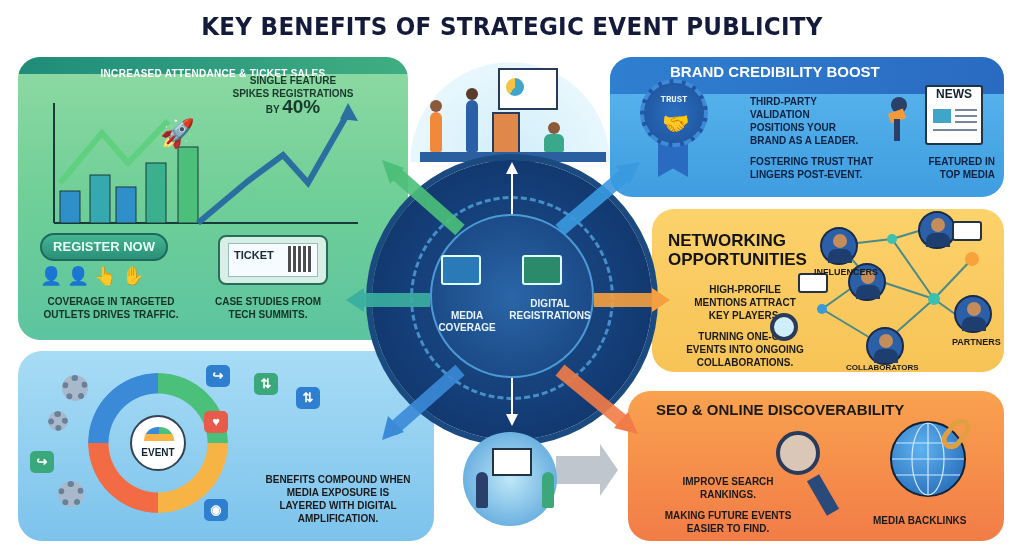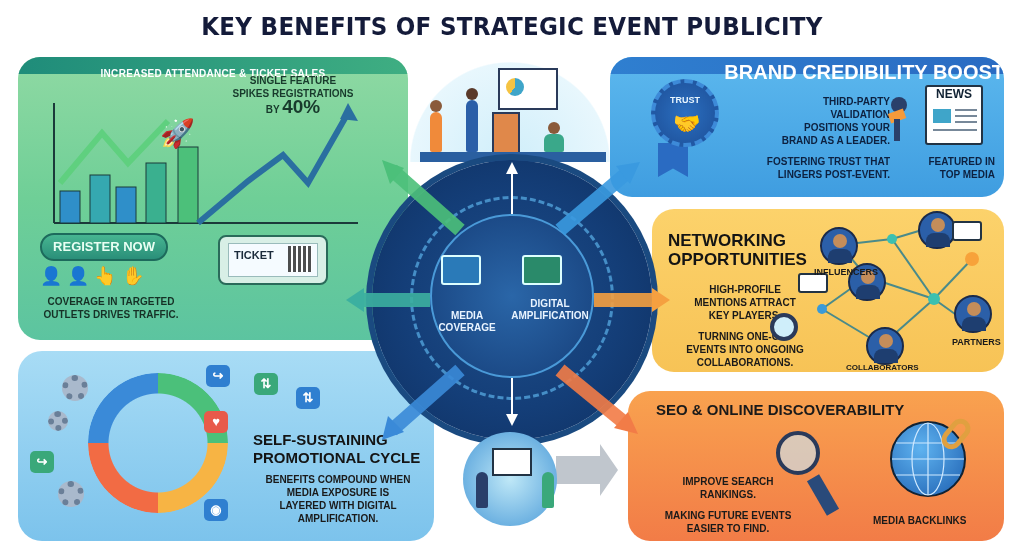--- a/index.html
+++ b/index.html
@@ -15,26 +15,26 @@
 .att-callout b{font-size:19px}
 .att-btn{position:absolute;left:22px;top:176px;width:128px;height:28px;border-radius:14px;background:linear-gradient(180deg,#47b591,#2a8f79);border:2px solid #1d6a5c;color:#e8fff3;font-size:13px;text-align:center;line-height:24px}
 .ticket{position:absolute;left:200px;top:178px;width:110px;height:50px;background:#d8efe6;border:2px solid #2a6a5a;border-radius:8px}
 .ticket .inner{position:absolute;left:8px;top:6px;width:90px;height:34px;background:#f5fbff;border:1px solid #9bb;}
 .ticket .lbl{position:absolute;left:14px;top:12px;font-size:11px;color:#1a2a3a}
 .qr{position:absolute;left:68px;top:9px;width:24px;height:26px;background:repeating-linear-gradient(90deg,#222 0 3px,#fff 3px 5px),#fff;opacity:.8}
 .att-cap{position:absolute;font-size:10px;line-height:13px;color:#163126;text-align:center}
 
 
 #p-brand{left:610px;top:57px;width:394px;height:140px;background:linear-gradient(180deg,#5cb8ee,#3f9de0)}
-#p-brand .hdr{height:17px;background:linear-gradient(90deg,#2f7fd0,#2a6bc2);color:#fff;font-size:20px;line-height:30px;text-align:right;padding-left:60px}
-.badge{position:absolute;left:41px;top:22px;width:68px;height:68px;border-radius:50%;background:radial-gradient(#2b6fc0,#1d4f98);border:4px dashed #3d8ad8;}
+#p-brand .hdr{height:37px;background:linear-gradient(90deg,#2f7fd0,#2a6bc2);color:#fff;font-size:15px;line-height:30px;text-align:left;padding-left:60px}
+.badge{position:absolute;left:30px;top:22px;width:68px;height:68px;border-radius:50%;background:radial-gradient(#2b6fc0,#1d4f98);border:4px dashed #3d8ad8;font-family:Liberation Mono, monospace;}
 .badge .t{position:absolute;top:12px;width:100%;text-align:center;color:#e8f6ff;font-size:9px;font-weight:700}
 .badge .h{position:absolute;top:28px;left:18px;font-size:22px}
 .ribbon{position:absolute;left:48px;top:86px;width:30px;height:34px;background:#2a6bc2;clip-path:polygon(0 0,100% 0,100% 100%,50% 75%,0 100%)}
-.brand-txt{position:absolute;left:140px;top:38px;width:140px;text-align:right;font-size:10px;line-height:13px;color:#0d2140}
+.brand-txt{position:absolute;left:140px;top:38px;width:140px;text-align:left;font-size:10px;line-height:13px;color:#0d2140}
 .mic{position:absolute;left:275px;top:40px;width:24px;height:52px}
 .news{position:absolute;left:315px;top:28px;width:58px;height:60px;background:#fff;border:2px solid #234;border-radius:3px}
 .news .t{font-size:12px;font-weight:700;text-align:center;color:#123}
 .news .img{position:absolute;left:6px;top:22px;width:18px;height:14px;background:#3fa5c9}
 .news .ln{position:absolute;left:28px;height:2px;width:22px;background:#789}
 .brand-cap{position:absolute;left:305px;top:98px;width:80px;text-align:right;font-size:10px;line-height:13px;color:#0d2140}
 
 
 #p-net{left:652px;top:209px;width:352px;height:163px;background:linear-gradient(180deg,#fcd26b,#f7c356);border-radius:22px 22px 22px 22px}
 .net-h{position:absolute;left:16px;top:22px;font-size:17px;line-height:19px;color:#141414}
@@ -110,20 +110,24 @@
   <div class="att-btn up">REGISTER NOW</div>
   <div style="position:absolute;left:22px;top:208px;font-size:18px">👤 👤 👆 ✋</div>
   <div class="ticket">
     <div class="inner"></div>
     <div class="lbl up">TICKET</div>
     <div class="qr"></div>
   </div>
   <div class="att-cap up" style="left:18px;top:238px;width:150px">
     <div>COVERAGE IN TARGETED</div>
     <div>OUTLETS DRIVES TRAFFIC.</div>
+  </div>
+  <div class="att-cap up" style="left:185px;top:238px;width:130px">
+    <div>CASE STUDIES FROM</div>
+    <div>TECH SUMMITS.</div>
   </div>
 </div>
 
 <div class="panel" id="p-brand">
   <div class="hdr up">BRAND CREDIBILITY BOOST</div>
   <div class="ribbon"></div>
   <div class="badge">
     <div class="t">TRUST</div>
     <div class="h">🤝</div>
   </div>
@@ -223,33 +227,33 @@
           <line x1="6" y1="54" x2="70" y2="54"></line>
         </g>
       </svg>
   </div>
   <div style="position:absolute;left:318px;top:26px;width:20px;height:34px;border:5px solid #e0a040;border-radius:10px;transform:rotate(40deg)"></div>
   <div class="seo-cap up">MEDIA BACKLINKS</div>
 </div>
 
 <div class="panel" id="p-cycle">
   <div class="ring"></div>
+  <div class="ev">
+    <div class="rb"></div>
+    <span>EVENT</span>
+  </div>
   <div class="gear" style="left:44px;top:24px"></div>
   <div class="gear" style="left:30px;top:60px;width:20px;height:20px"></div>
   <div class="gear" style="left:40px;top:130px"></div>
   <div class="soc" style="left:188px;top:14px;background:#2f7fd0">↪</div>
   <div class="soc" style="left:236px;top:22px;background:#3aa87a">⇅</div>
   <div class="soc" style="left:278px;top:36px;background:#2f7fd0">⇅</div>
   <div class="soc" style="left:186px;top:60px;background:#e85a4a">♥</div>
   <div class="soc" style="left:12px;top:100px;background:#3aa87a">↪</div>
   <div class="soc" style="left:186px;top:148px;background:#2f7fd0">◉</div>
-  <div class="cyc-h up">
-    <div>SELF-SUSTAINING</div>
-    <div>PROMOTIONAL CYCLE</div>
-  </div>
   <div class="cyc-txt up">
     <div>BENEFITS COMPOUND WHEN</div>
     <div>MEDIA EXPOSURE IS</div>
     <div>LAYERED WITH DIGITAL</div>
     <div>AMPLIFICATION.</div>
   </div>
 </div>
 
 <div class="stage"></div>
 <div class="screen"></div>
@@ -291,19 +295,19 @@
   <polygon points="556,456 600,456 600,444 618,470 600,496 600,484 556,484" fill="#b0b8c0" opacity="0.8"></polygon>
 </svg>
 <div class="hub-ico" style="left:441px;top:255px"></div>
 <div class="hub-ico" style="left:522px;top:255px;background:#2a8a6a"></div>
 <div class="hub-lbl" style="left:432px;top:310px;width:70px">
   <div>MEDIA</div>
   <div>COVERAGE</div>
 </div>
 <div class="hub-lbl" style="left:505px;top:298px;width:90px">
   <div>DIGITAL</div>
-  <div>AMPLIFICATION</div>
+  <div>REGISTRATIONS</div>
 </div>
 
 <div class="bubble2"></div>
 <div style="position:absolute;left:492px;top:448px;width:40px;height:28px;background:#fff;border:2px solid #234"></div>
 <div class="person" style="left:476px;top:472px;background:#2a3f6a;height:36px"></div>
 <div class="person" style="left:542px;top:472px;background:#3aa87a;height:36px"></div>
 
 </body></html>

